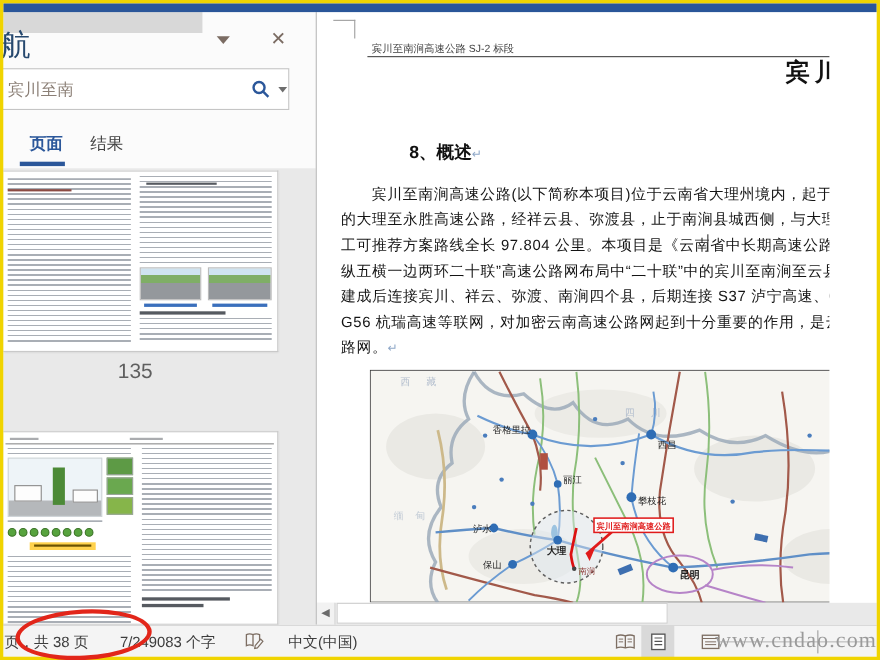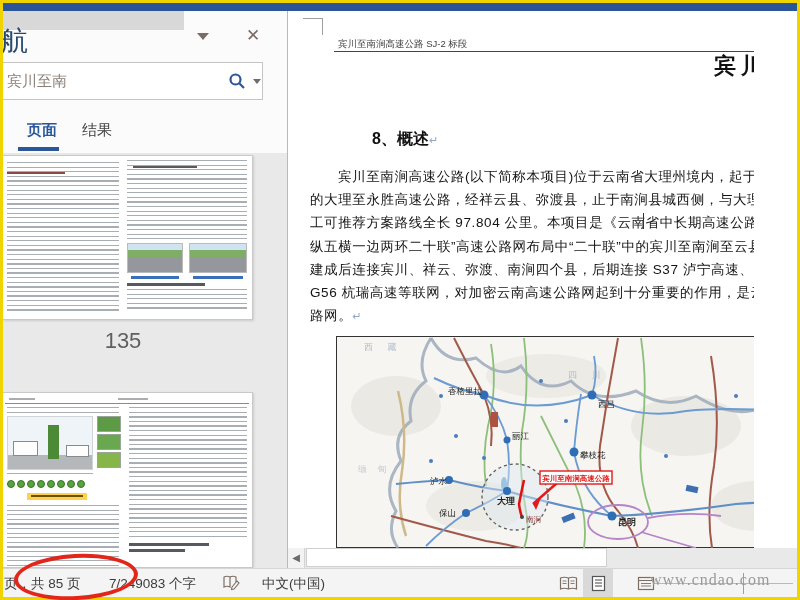--- a/index.html
+++ b/index.html
@@ -30,21 +30,21 @@
   .tab { position:absolute; top:6px; font-size:15px;font-family:Liberation Serif, serif; }
   .tab.active { left:24px; color:#2b579a; font-weight:bold; }
   .tab.inactive { left:79px; color:#404040; }
   .tab-underline { position:absolute; left:15px; top:32px; width:41px; height:4px; background:#2b579a; }
   .thumbs-region { position:absolute; left:0; top:142px; width:284px; height:415px; background:#e9e9e9; }
 
   .thumb-page { position:absolute; left:0; width:250px; background:#fff; border:1px solid #c9c9c9; border-left:none;
                 box-shadow:1px 1px 2px rgba(0,0,0,.12); overflow:hidden; }
   #thumb1 { top:2px; height:165px; }
   #thumb2 { top:239px; height:176px; }
-  .thumb-number { position:absolute; left:0; top:175px; width:240px; text-align:center; font-size:22px; color:#5f5f5f; }
+  .thumb-number { position:absolute; left:0; top:175px; width:240px; text-align:center; font-size:19px; color:#5f5f5f; }
   .ttext { background:repeating-linear-gradient(180deg,#a9aeb5 0,#a9aeb5 1.3px,transparent 1.3px,transparent 4.6px); }
   .tbar-dark { background:#565a60; }
   .tbar-red { background:#8b4a42; }
   .tphoto { background:linear-gradient(180deg,#cfe3f0 0 22%,#7fae66 22% 48%,#94989c 48% 100%); border:1px solid #bbb; }
   .tcaption { background:#3a6fbc; }
   .tgreen { border:1px solid #9aa59a; }
 
   
   .diagram { position:absolute; background:#eef4f8; border:1px solid #cfd4d8; }
   .diag-road { position:absolute; left:0; bottom:0; width:100%; height:14px; background:#b5b8bb; }
@@ -84,21 +84,21 @@
   .sb-pageinfo { left:1px; }
   .sb-wordcount { left:106px; }
   .sb-proof { left:219px; top:5px; }
   .sb-lang { left:259px; }
   .sb-view { position:absolute; top:0; width:30px; height:29px; display:flex; align-items:center; justify-content:center; }
   .sb-view.read { left:550px; }
   .sb-view.print { left:580px; background:#d9d9d9; }
   .sb-view.web { left:628px; }
   .zoom-line { position:absolute; left:650px; top:14px; width:140px; height:1px; background:#b9b9b9; }
   .zoom-tick { position:absolute; left:740px; top:4px; width:1px; height:21px; background:#9d9d9d; }
-  .wm-bottom { position:absolute; left:647px; top:2px; font-size:16px; color:#9a9a9a;
+  .wm-bottom { position:absolute; left:647px; top:2px; font-size:20px; color:#9a9a9a;
                font-family:"Liberation Serif", serif; letter-spacing:1px; z-index:11; }
 
   
   .red-ellipse { position:absolute; left:14px; top:554px; width:124px; height:46px; border:4px solid #e2261a;
                  border-radius:50%; transform:rotate(-3deg); z-index:95; }
 
   svg text { font-family:"Liberation Sans", sans-serif; }
 </style>
 </head>
 <body>
@@ -289,21 +289,21 @@
       </svg>
     </div>
   </div>
 
   <div class="hscroll">
     <div class="hs-btn">◀</div>
     <div class="hs-thumb"></div>
   </div>
 
   <div class="status-bar">
-    <div class="sb-item sb-pageinfo">页，共 85 页</div>
+    <div class="sb-item sb-pageinfo">页，共 38 页</div>
     <div class="sb-item sb-wordcount">7/249083 个字</div>
     <div class="sb-item sb-proof">
       <svg width="18" height="17" viewBox="0 0 18 17">
         <path d="M2,3 Q5,1.5 8,3 L8,13 Q5,11.5 2,13 Z" fill="none" stroke="#7d6e63" stroke-width="1.2"></path>
         <path d="M8,3 Q11,1.5 14,3 L14,8" fill="none" stroke="#7d6e63" stroke-width="1.2"></path>
         <path d="M10,13 L15,7 L17,9 L12,15 L9.5,15.5 Z" fill="none" stroke="#7d6e63" stroke-width="1.1"></path>
       </svg>
     </div>
     <div class="sb-item sb-lang">中文(中国)</div>
 

